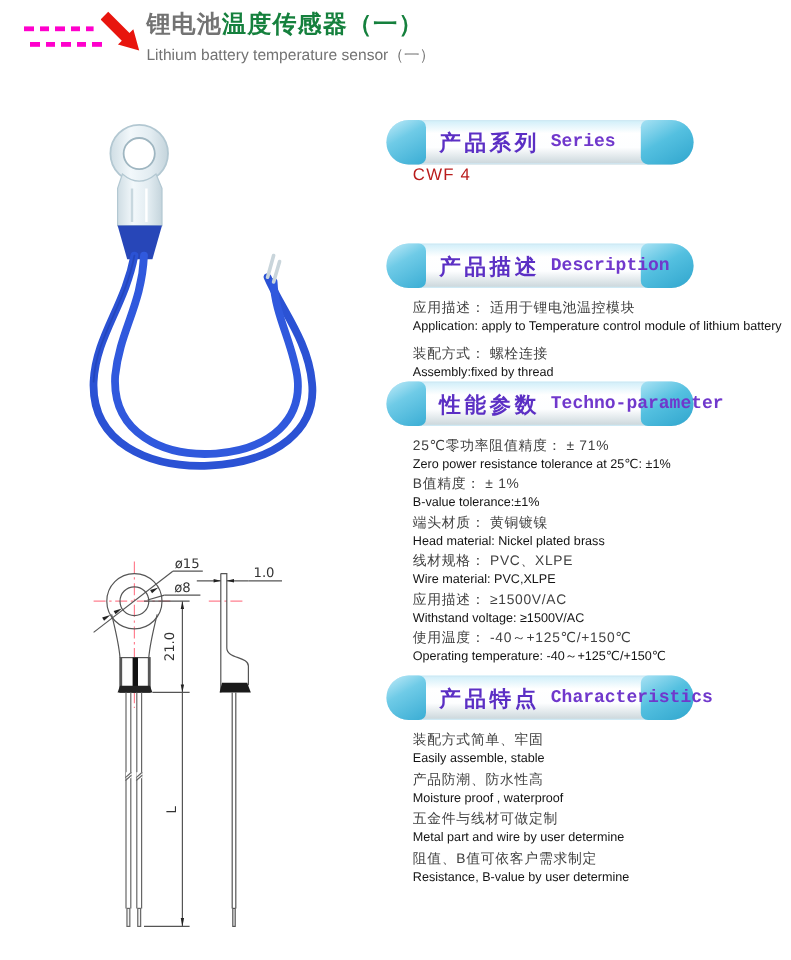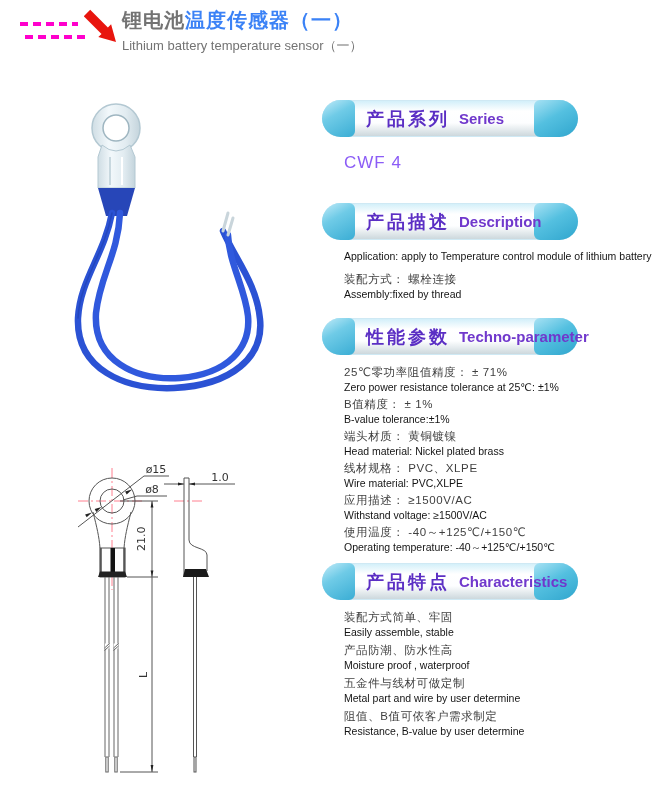--- a/index.html
+++ b/index.html
@@ -9,52 +9,52 @@
     overflow:hidden;
   }
   
   .hdr-dash{position:absolute;height:4px;background:repeating-linear-gradient(90deg,#f0c 0 8px,transparent 8px 13px);}
   .dash1{left:20px;top:22px;width:58px;}
   .dash2{left:25px;top:35px;width:62px;}
   .hdr-arrow{position:absolute;left:84px;top:8px;}
   .hdr-titles{position:absolute;left:122px;top:7px;}
   .title-cn{font-size:20px;font-weight:bold;letter-spacing:1px;white-space:nowrap;}
   .title-cn .red{color:#737373;}
-  .title-cn .blue{color:#3b82f6;}
+  .title-cn .blue{color:#15803d;}
   .title-en{font-size:13px;color:#737373;margin-top:3px;}
 
   
   .photo{position:absolute;left:52px;top:85px;}
   .drawing{position:absolute;left:52px;top:450px;}
 
   
   .right-col{position:absolute;left:322px;top:100px;width:337px;height:700px;}
   .sec{position:absolute;left:0;width:337px;}
   .sec1{top:0;} .sec2{top:103px;} .sec3{top:218px;} .sec4{top:463px;}
 
   .pill{position:relative;width:256px;height:37px;border-radius:19px;
         background:linear-gradient(180deg,#cfeef9 0%,#ffffff 30%,#fdfeff 62%,#c9d5da 100%);
         box-shadow:inset 0 0 0 1px #cfe9f4;}
   .cap{position:absolute;top:0;height:37px;}
   .cap-l{left:0;width:33px;border-radius:18.5px 6px 6px 18.5px;
         background:linear-gradient(150deg,#c4ecf9 0%,#6fcbe7 40%,#3aadd4 100%);}
   .cap-r{right:0;width:44px;border-radius:6px 18.5px 18.5px 6px;
         background:linear-gradient(150deg,#a8e2f4 0%,#54c0e0 45%,#2fa5cd 100%);}
-  .pill-t{position:absolute;left:44px;top:0;height:37px;display:flex;align-items:center;gap:9px;white-space:nowrap;}
+  .pill-t{position:absolute;left:44px;top:0;height:37px;display:flex;align-items:center;gap:9px;white-space:nowrap;font-family:Liberation Mono, monospace;}
   .t-cn{font-size:18px;font-weight:bold;color:#5b2fc4;letter-spacing:3px;}
   .t-en{font-size:15px;font-weight:bold;color:#7038cc;}
 
   .sec-body{margin-top:9px;padding-left:22px;}
   .item{margin-bottom:6px;}
   .sec2 .item{margin-bottom:7px;}
   .sec3 .item{margin-bottom:1px;}
   .sec4 .item{margin-bottom:2px;}
   .cn{font-size:11.5px;color:#3f3f3f;letter-spacing:0.6px;line-height:16px;white-space:nowrap;}
   .en{font-size:10.5px;color:#141414;line-height:15px;white-space:nowrap;}
-  .series-val{font-size:17px;color:#8b5cf6;margin-top:16px;padding-left:22px;letter-spacing:1px;}
+  .series-val{font-size:14px;color:#b91c1c;margin-top:0;padding-left:22px;letter-spacing:1px;}
 </style>
 </head>
 <body>
 
 <div class="hdr-dash dash1"></div>
 <div class="hdr-dash dash2"></div>
 <svg class="hdr-arrow" width="34" height="38" viewBox="0 0 34 38">
   <polygon points="6.2,1.8 23.9,19.5 27.1,16.3 32,34 14.3,29.1 17.5,25.9 -0.2,8.2" fill="#e8150e"></polygon>
 </svg>
 <div class="hdr-titles">
@@ -186,20 +186,21 @@
     <div class="pill">
       <div class="cap cap-l"></div>
       <div class="cap cap-r"></div>
       <div class="pill-t">
           <span class="t-cn">产品描述</span>
           <span class="t-en">Description</span>
         </div>
     </div>
     <div class="sec-body">
       <div class="item">
+        <div class="cn">应用描述： 适用于锂电池温控模块</div>
         <div class="en">Application: apply to Temperature control module of lithium battery</div>
       </div>
       <div class="item">
         <div class="cn">装配方式： 螺栓连接</div>
         <div class="en">Assembly:fixed by thread</div>
       </div>
     </div>
   </div>
 
   <div class="sec sec3">

